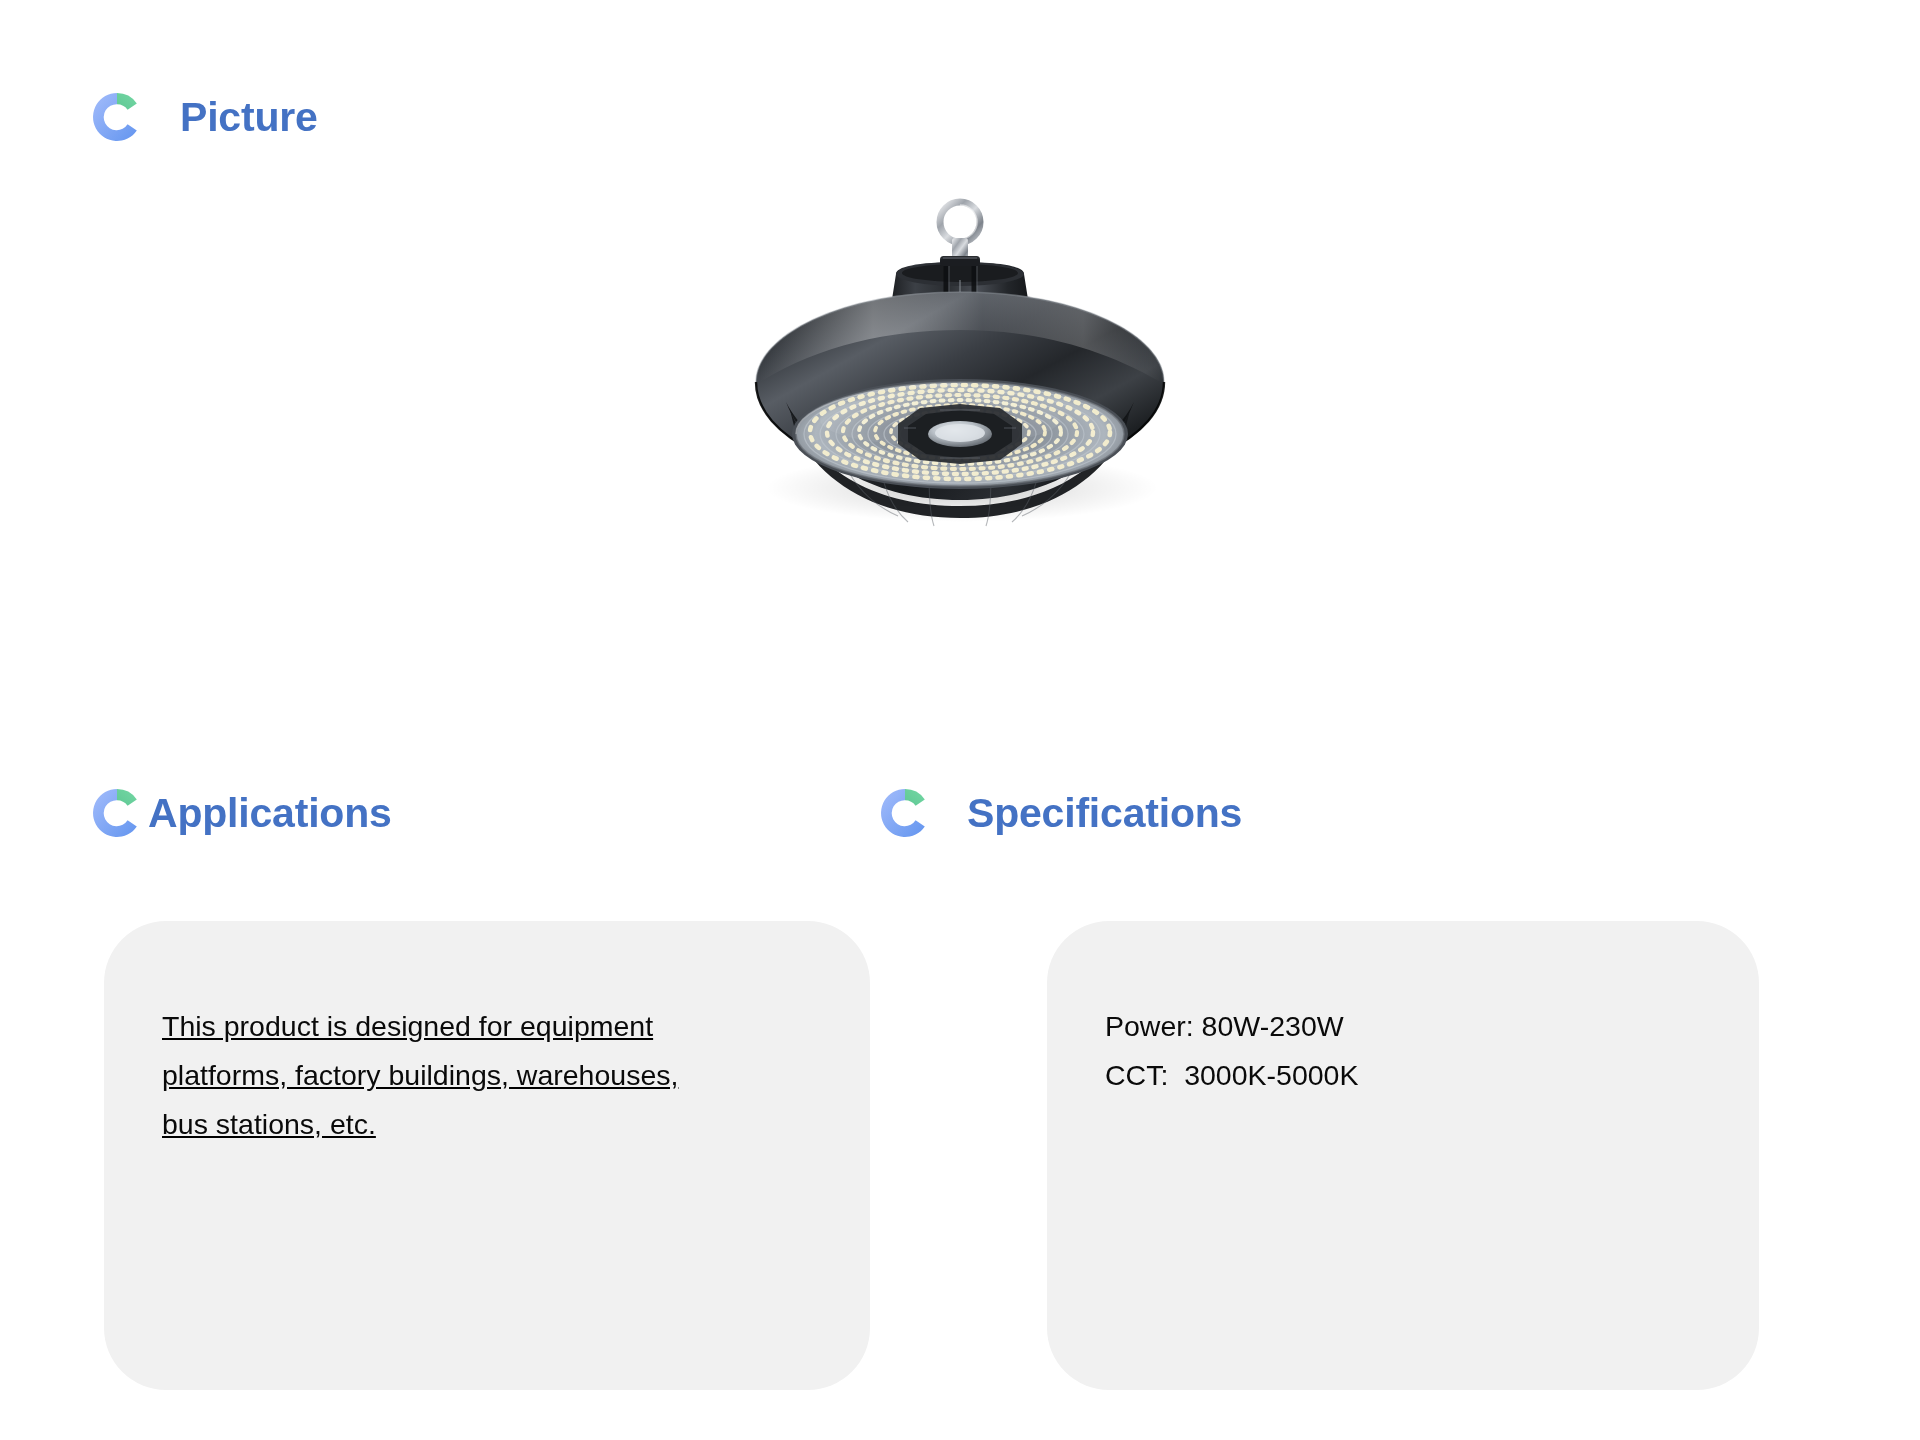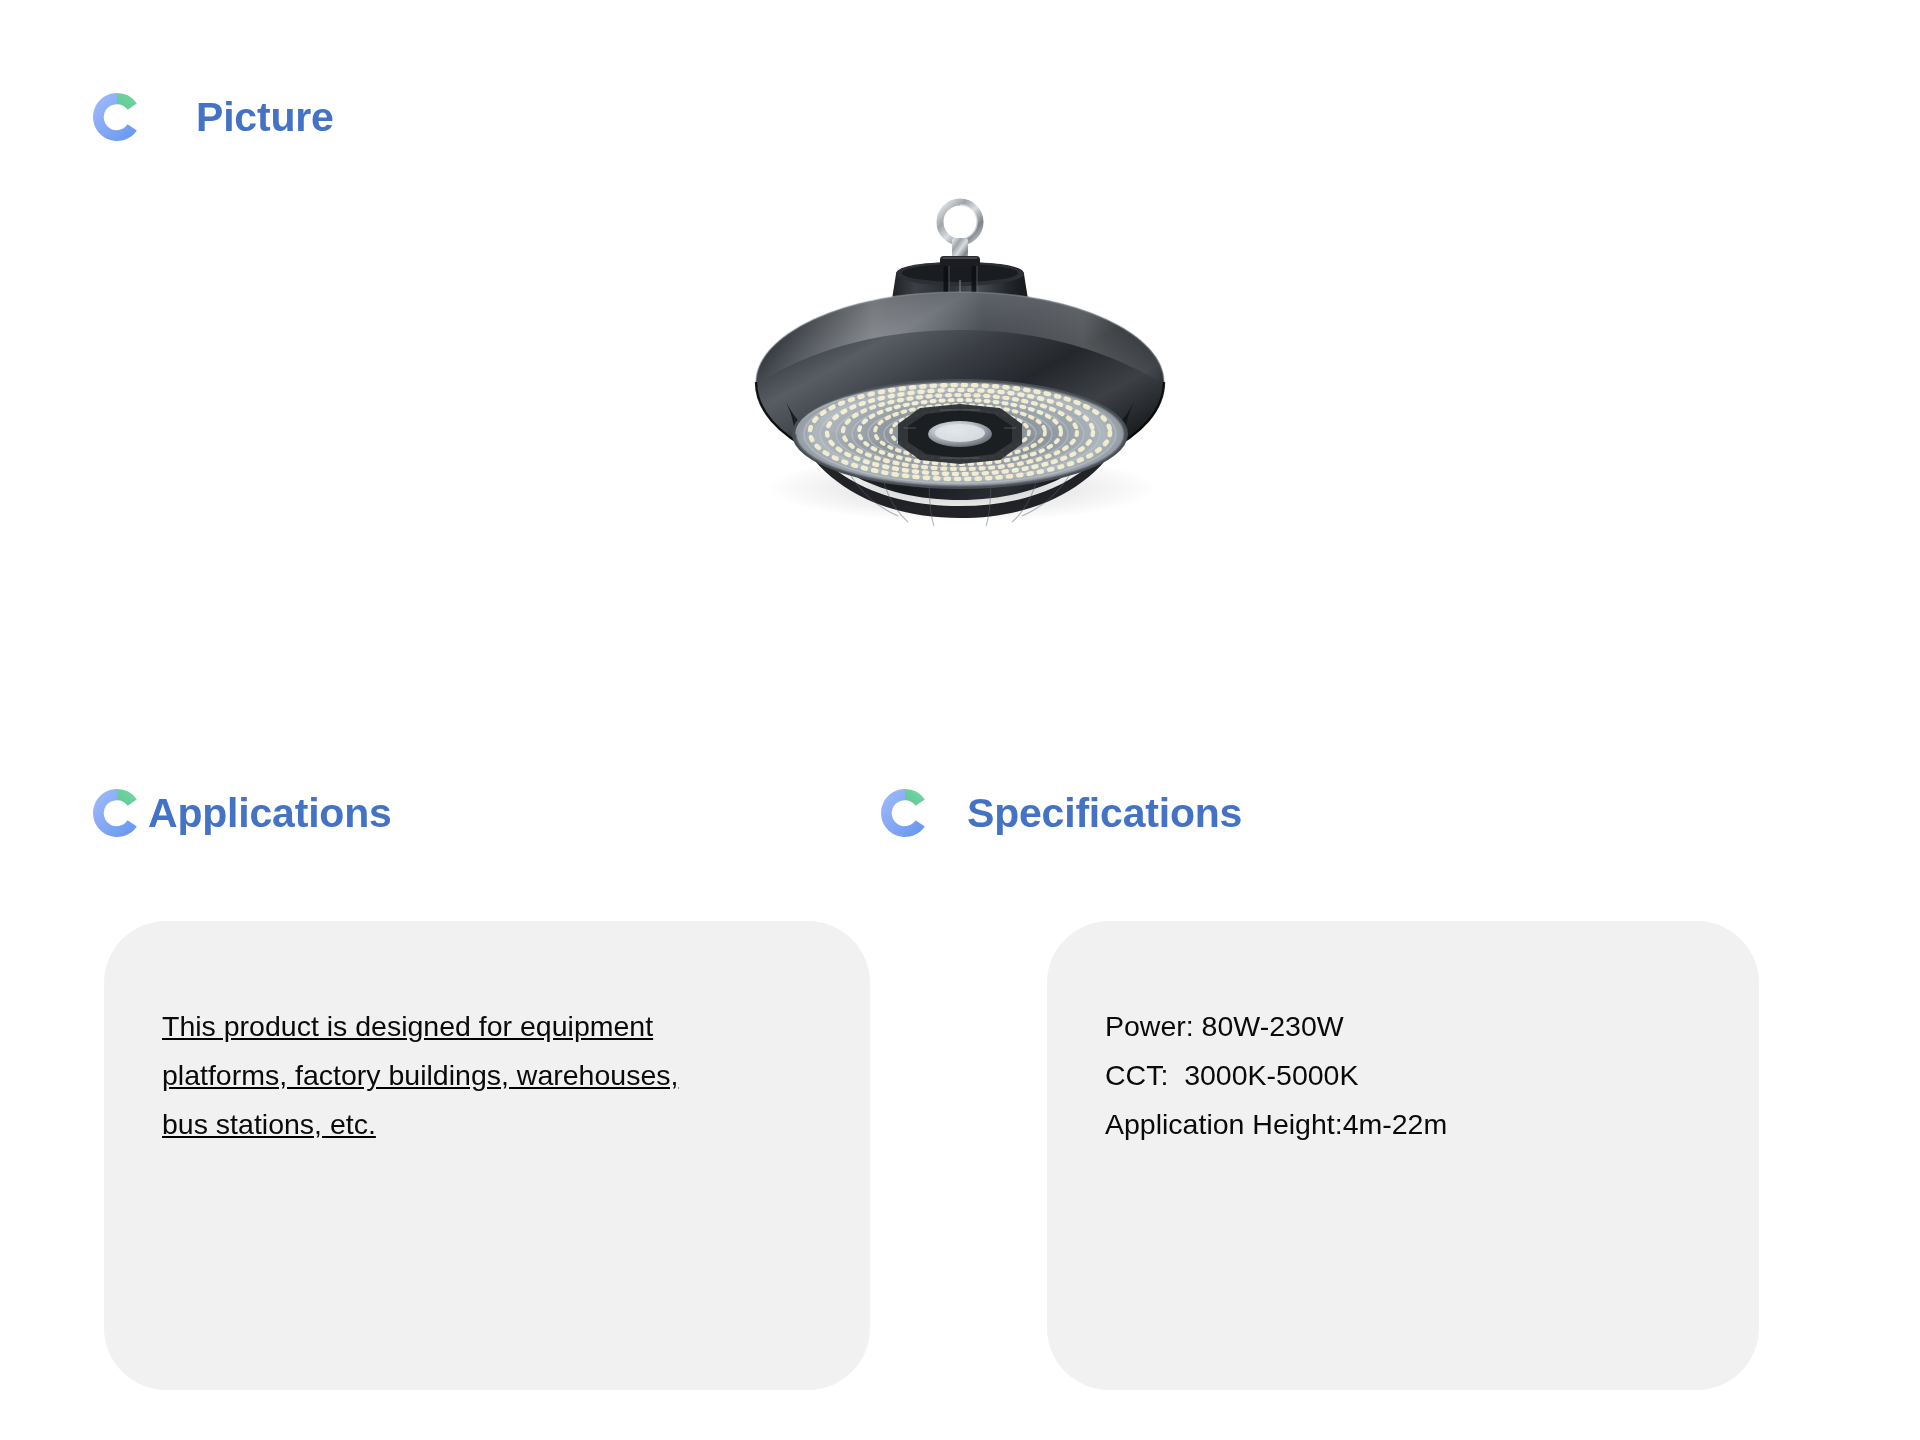--- a/index.html
+++ b/index.html
@@ -33,21 +33,21 @@
   .section-title {
     font-size: 41px;
     font-weight: bold;
     color: #4472c4;
     letter-spacing: -0.2px;
     white-space: nowrap;
     line-height: 1;
   }
 
   #head-picture        { left: 86px;  top: 86px;  }
-  #head-picture .section-title { margin-left: 48px; }
+  #head-picture .section-title { margin-left: 32px; }
 
   #head-applications   { left: 86px;  top: 782px; }
   #head-applications .section-title { }
 
   #head-specifications { left: 874px; top: 782px; }
   #head-specifications .section-title { margin-left: 31px; }
 
   
   #product-figure {
     position: absolute;
@@ -312,15 +312,14 @@
       <path d="M31 7 A24 24 0 1 0 50.8 44.6 L41.6 38.3 A13 13 0 1 1 31 18.2 Z" fill="url(#gBlue3)"></path>
     </svg>
   </span>
   <span class="section-title">Specifications</span>
 </div>
 
 <div class="content-card" id="card-specifications">
   <ul class="spec-list">
     <li>Power: 80W-230W</li>
     <li>CCT:  3000K-5000K</li>
-    <li>Application Height:4m-22m</li>
   </ul>
 </div>
 
 </body></html>

